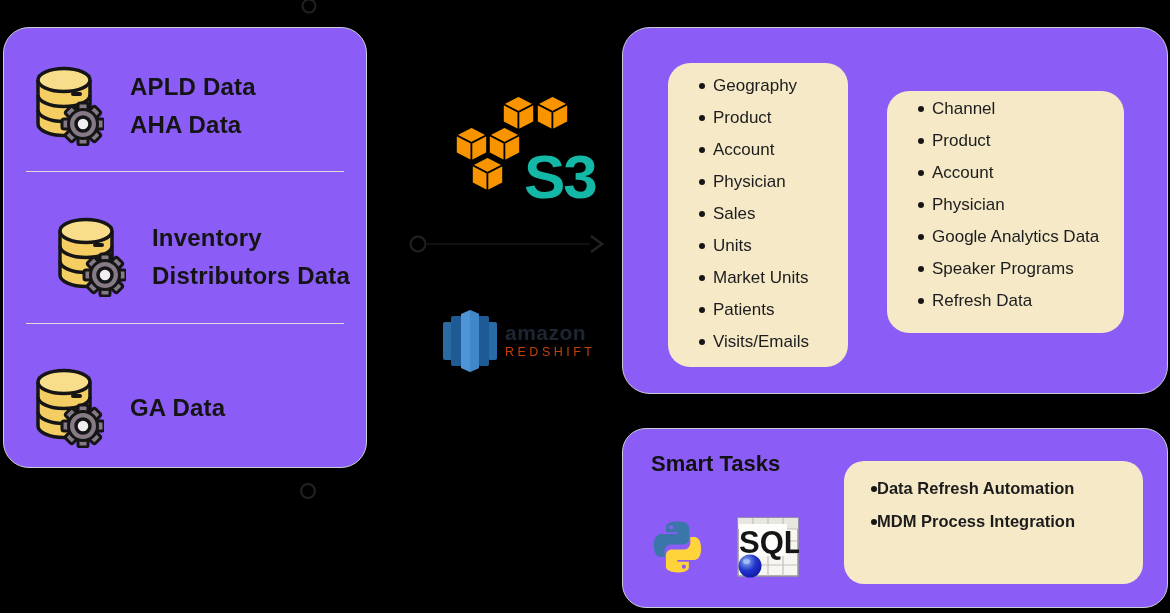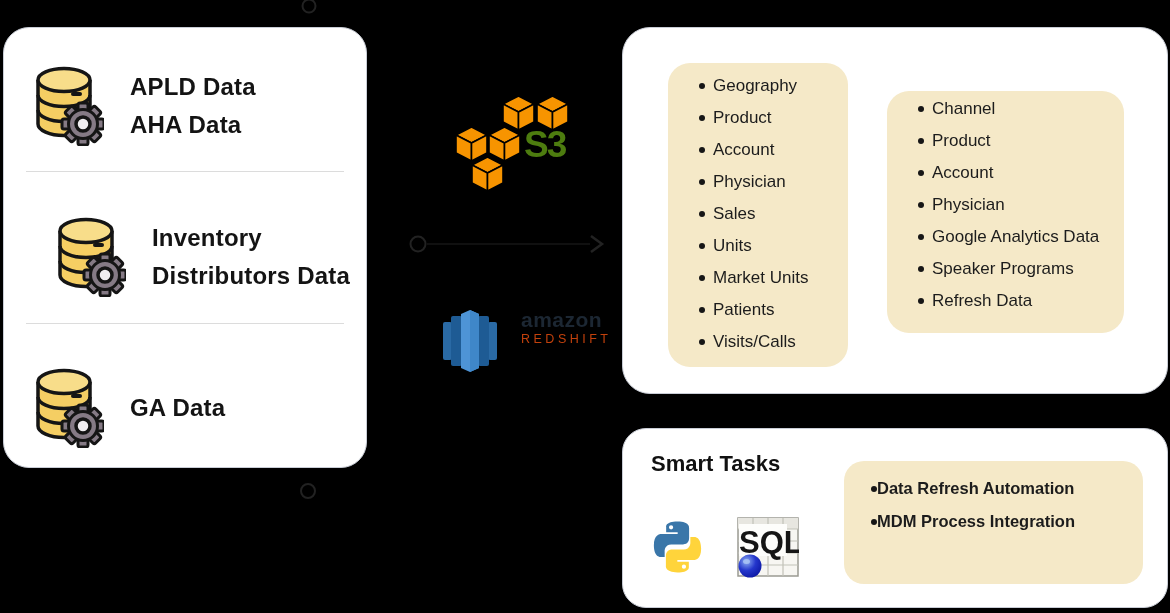--- a/index.html
+++ b/index.html
@@ -3,21 +3,21 @@
 <meta charset="utf-8">
 <style>
   * { margin:0; padding:0; box-sizing:border-box; }
   html,body { background:#000; }
   body { font-family:"Liberation Sans", sans-serif; }
   .canvas {
     position:relative; width:1170px; height:613px;
     background:#000; overflow:hidden;
   }
   .card {
-    position:absolute; background:#ffffff;
+    position:absolute; background:#8b5cf6;
     border:1.5px solid #c9cdd6; border-radius:26px;
   }
   .card-sources { left:3px; top:27px; width:364px; height:441px; }
   .card-marts   { left:622px; top:27px; width:546px; height:367px; border-radius:28px; }
   .card-tasks   { left:622px; top:428px; width:546px; height:180px; border-radius:24px; }
 
   
   .src-row { position:absolute; left:0; width:100%; height:100px;
              display:flex; align-items:center; gap:26px; padding-left:30px; }
   .src-row .db-icon { flex:0 0 auto; }
@@ -38,23 +38,23 @@
   .panel-3 li { height:33px; font-size:16.5px; font-weight:700; padding-left:26px; }
   .panel-3 li::before { left:20px; }
 
   
   .tasks-title { position:absolute; left:28px; top:22px; font-size:22px; font-weight:700; color:#111; }
   .py-logo  { position:absolute; left:26px;  top:88px; }
   .sql-icon { position:absolute; left:114px; top:88px; }
 
   
   .s3-logo { position:absolute; left:456px; top:94px; width:125px; height:102px; }
-  .s3-text { position:absolute; left:68px; top:32px; font-size:37px; font-weight:700;
-             color:#4d7c0f; letter-spacing:-2px; line-height:1; }
-  .redshift { position:absolute; left:443px; top:310px; display:flex; gap:24px; align-items:flex-start; }
+  .s3-text { position:absolute; left:68px; top:52px; font-size:62px; font-weight:700;
+             color:#14b8a6; letter-spacing:-2px; line-height:1; }
+  .redshift { position:absolute; left:443px; top:310px; display:flex; gap:8px; align-items:center; }
   .rs-text { display:flex; flex-direction:column; justify-content:center; }
   .rs-brand { font-size:21px; font-weight:700; color:#1c2733; line-height:20px; letter-spacing:0.5px; }
   .rs-product { font-size:12.5px; font-weight:400; color:#c2410c; letter-spacing:3.5px; margin-top:2px; }
 
   .connectors { position:absolute; left:0; top:0; pointer-events:none; }
 </style>
 </head>
 <body>
 
 <div class="canvas">
@@ -215,21 +215,21 @@
     <div class="panel panel-1">
       <ul>
           <li>Geography</li>
           <li>Product</li>
           <li>Account</li>
           <li>Physician</li>
           <li>Sales</li>
           <li>Units</li>
           <li>Market Units</li>
           <li>Patients</li>
-          <li>Visits/Calls</li>
+          <li>Visits/Emails</li>
         </ul>
     </div>
     <div class="panel panel-2">
       <ul>
           <li>Channel</li>
           <li>Product</li>
           <li>Account</li>
           <li>Physician</li>
           <li>Google Analytics Data</li>
           <li>Speaker Programs</li>

